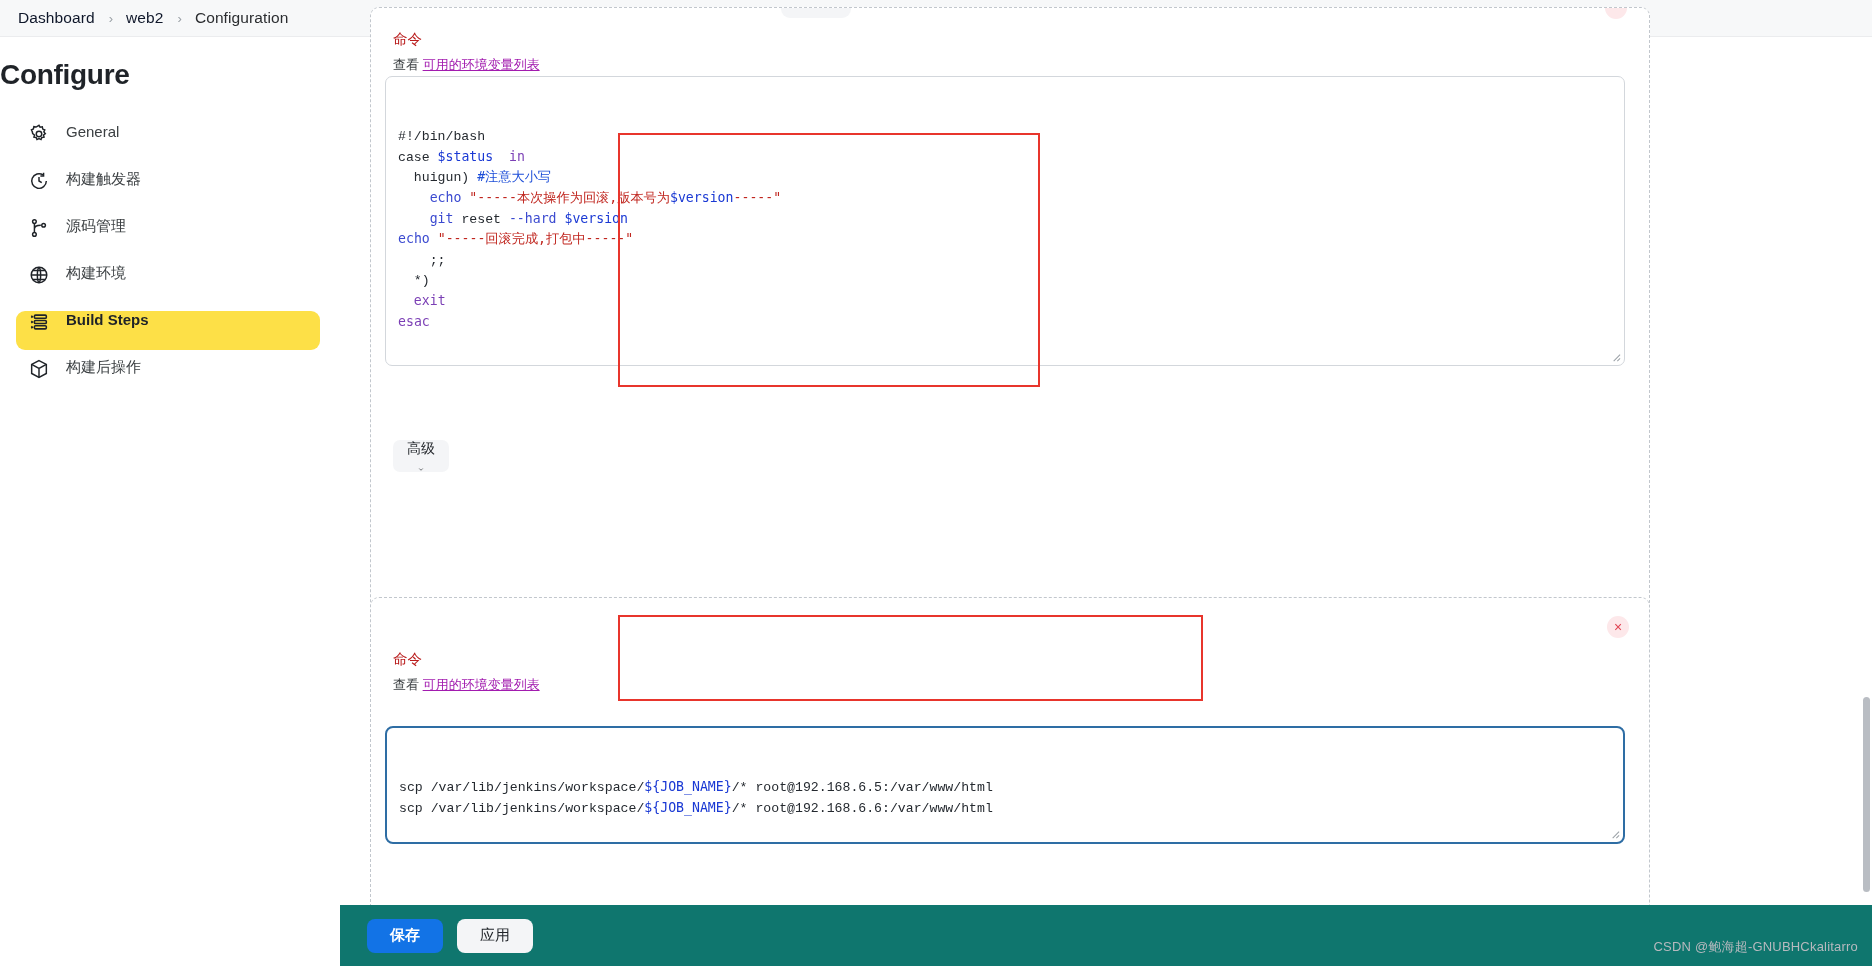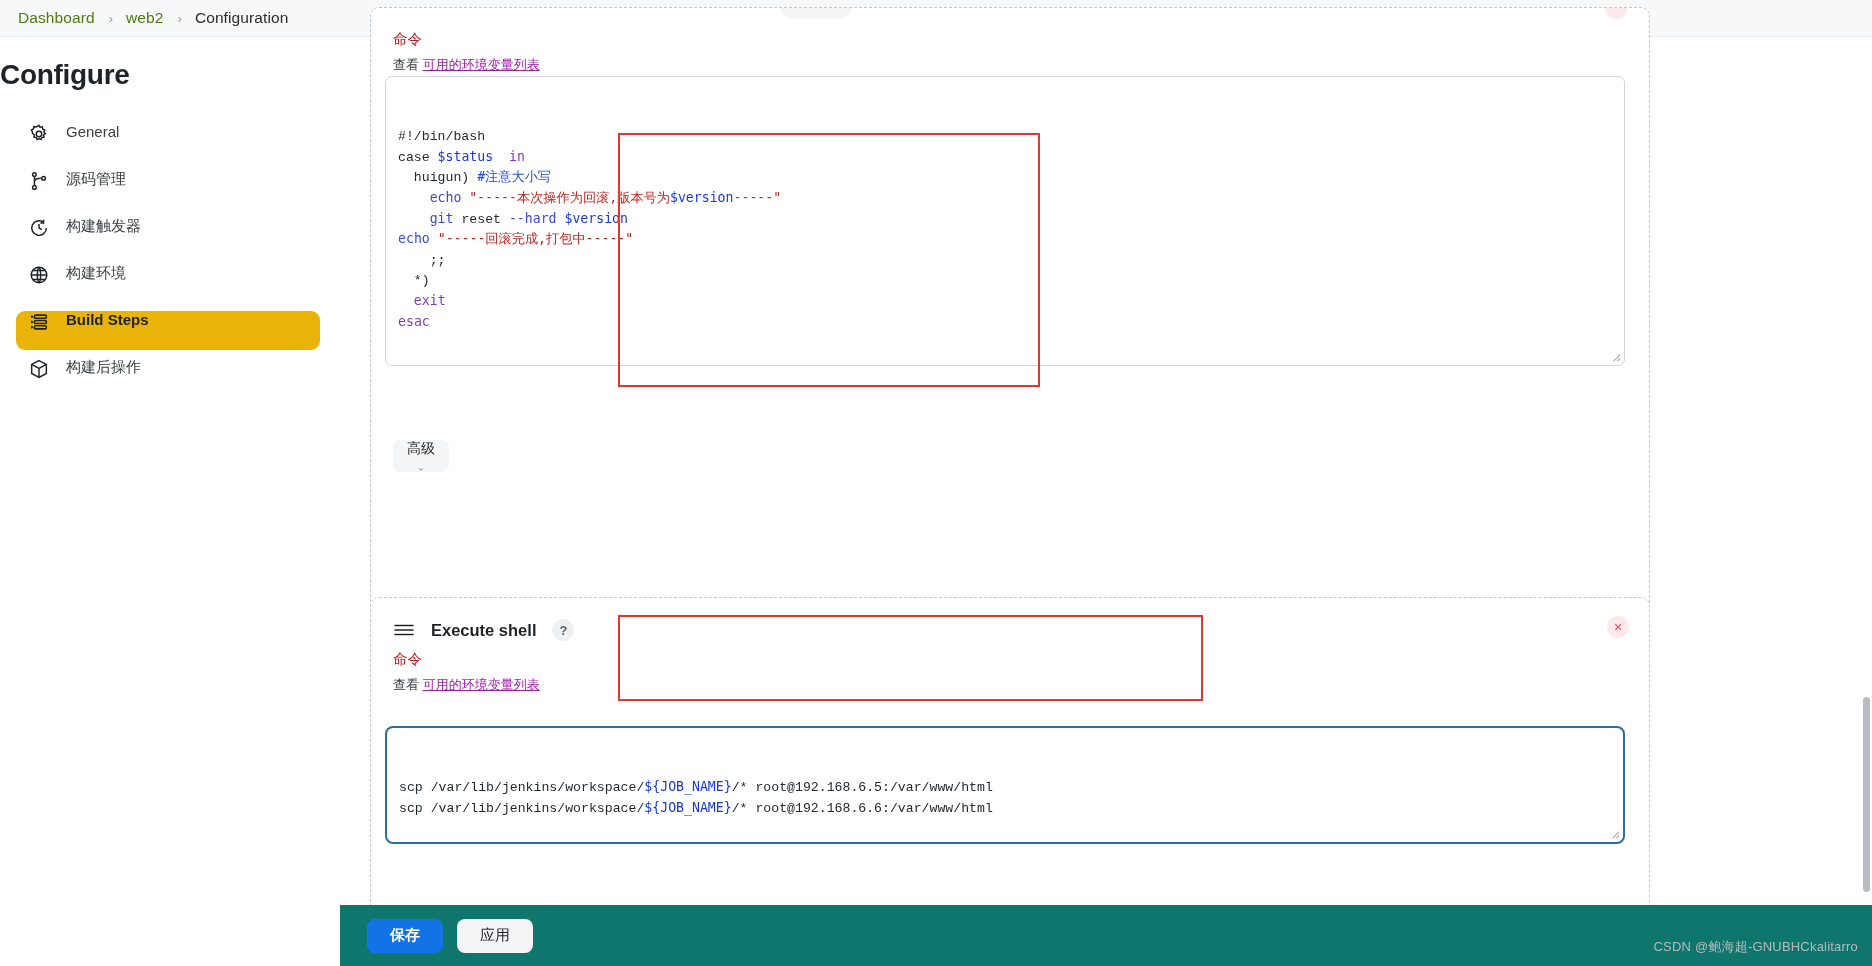--- a/index.html
+++ b/index.html
@@ -17,42 +17,42 @@
     position: absolute; left:0; top:0; width: 1872px; height: 37px;
     background: #f7f8f9;
     border-bottom: 1px solid #ebecee;
     display: flex; align-items: center;
     padding-left: 16px;
   }
   .crumb {
     font-size: 15.5px; color: #2b2d30; letter-spacing: .1px;
     text-decoration: none; padding: 0 2px;
   }
-  .crumb.link { color:#4d7c0f; }
+  .crumb.link { color:#0f172a; }
   .crumb-sep {
     color:#9aa0a6; font-size: 13px; margin: 0 11px 0 12px; line-height: 1;
     user-select:none;
   }
 
   
   .sidebar {
     position: absolute; left: 0; top: 37px; width: 340px; height: 929px;
     background: #ffffff; padding-top: 22px;
   }
   .sidebar-title {
     font-size: 28px; font-weight: bold; color: #1f2328;
     margin-bottom: 32px; letter-spacing: -0.3px;
   }
   .nav-item {
     display: flex; align-items: flex-start; gap: 16px;
     height: 39px; margin: 0 20px 8px 16px; padding-left: 12px;
     border-radius: 9px; cursor: pointer;
     font-size: 15px; color: #3c4043;
   }
-  .nav-item.active { background: #eab308; font-weight: bold; color:#1f2328; }
+  .nav-item.active { background: #fde047; font-weight: bold; color:#1f2328; }
   .nav-icon { width: 22px; height: 22px; flex: 0 0 22px; display:block; }
   .nav-icon svg { width: 22px; height: 22px; display:block; }
   .nav-label { white-space: nowrap; }
 
   
   .main { position:absolute; left: 340px; top: 37px; width: 1532px; height: 929px; background:#fff; }
 
   .panel {
     position: absolute;
     border: 1.6px dashed #c2c7cd;
@@ -210,38 +210,38 @@
           <circle cx="12" cy="12" r="3"></circle>
           <path d="M12 2.5l1.2 2.1 2.4-.4.5 2.4 2.2 1-1 2.2 1.6 1.8-1.9 1.5.5 2.4-2.4.3-.9 2.3-2.2-1-2.2 1-.9-2.3-2.4-.3.5-2.4-1.9-1.5L4.7 9.6l-1-2.2 2.2-1 .5-2.4 2.4.4z"></path>
         </svg>
       </span>
       <span class="nav-label">General</span>
     </div>
 
     <div class="nav-item">
       <span class="nav-icon">
         <svg viewBox="0 0 24 24" fill="none" stroke="#1f2328" stroke-width="1.6">
+          <path d="M20 12a8 8 0 1 1-3.5-6.6"></path>
+          <path d="M17 3v3.5h-3.5"></path>
+          <path d="M12 7.5V12l3 1.8"></path>
+        </svg>
+      </span>
+      <span class="nav-label">构建触发器</span>
+    </div>
+
+    <div class="nav-item">
+      <span class="nav-icon">
+        <svg viewBox="0 0 24 24" fill="none" stroke="#1f2328" stroke-width="1.6">
           <circle cx="7" cy="5" r="2"></circle>
           <circle cx="7" cy="19" r="2"></circle>
           <circle cx="17" cy="9" r="2"></circle>
           <path d="M7 7v10M7 13c0-3 3-4 7-4"></path>
         </svg>
       </span>
       <span class="nav-label">源码管理</span>
-    </div>
-
-    <div class="nav-item">
-      <span class="nav-icon">
-        <svg viewBox="0 0 24 24" fill="none" stroke="#1f2328" stroke-width="1.6">
-          <path d="M20 12a8 8 0 1 1-3.5-6.6"></path>
-          <path d="M17 3v3.5h-3.5"></path>
-          <path d="M12 7.5V12l3 1.8"></path>
-        </svg>
-      </span>
-      <span class="nav-label">构建触发器</span>
     </div>
 
     <div class="nav-item">
       <span class="nav-icon">
         <svg viewBox="0 0 24 24" fill="none" stroke="#1f2328" stroke-width="1.6">
           <circle cx="12" cy="12" r="8.5"></circle>
           <path d="M3.5 12h17M12 3.5c2.4 2.4 2.4 14.6 0 17M12 3.5c-2.4 2.4-2.4 14.6 0 17"></path>
           <path d="M5 7h14M5 17h14"></path>
         </svg>
       </span>
@@ -295,27 +295,20 @@
       <div class="advanced-btn">
         <span>高级</span>
         <svg class="chev" viewBox="0 0 12 12">
           <path d="M2.5 4.3L6 7.8l3.5-3.5" fill="none" stroke="#1f2328" stroke-width="1.5" stroke-linecap="round"></path>
         </svg>
       </div>
     </div>
 
     <div class="panel" id="panel-two">
 
-      <div class="step-header">
-        <svg class="drag-handle" viewBox="0 0 22 16">
-          <path d="M2 3.5h18M2 8h18M2 12.5h18" stroke="#1f2328" stroke-width="1.5" stroke-linecap="round"></path>
-        </svg>
-        <span class="step-title">Execute shell</span>
-        <span class="help-badge">?</span>
-      </div>
 
       <div class="close-btn">×</div>
 
       <div style="position:absolute; left:0; top:52px;">
         <div class="field-label">命令</div>
         <div class="env-line">
           <span>查看</span>
           <a>可用的环境变量列表</a>
         </div>
       </div>

